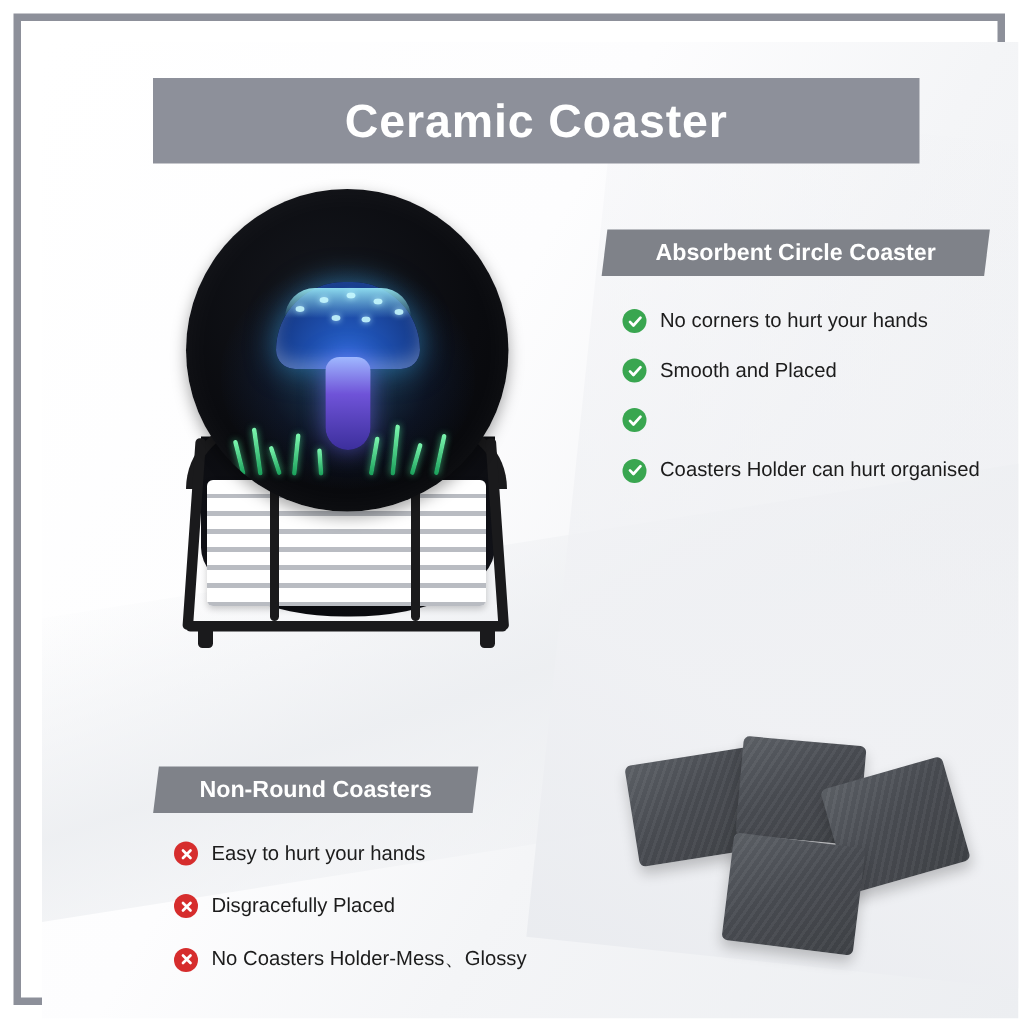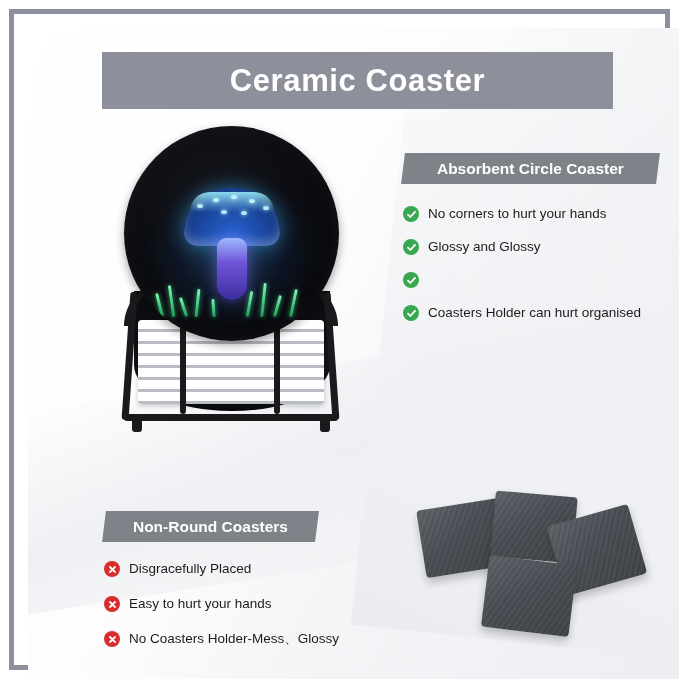--- a/index.html
+++ b/index.html
@@ -117,22 +117,23 @@
 
   
   .feature-list {
     position: absolute;
     z-index: 5;
   }
   .feature-list.pros { left: 375px; top: 178px; width: 270px; }
   .feature-list.cons { left: 76px; top: 533px; width: 300px; }
   .feature-row {
     display: flex;
-    align-items: flex-start;
+    align-items: flex-end;
     margin-bottom: 17px;
+    margin-left: 12px;
   }
   .feature-list.cons .feature-row { margin-bottom: 19px; }
   .badge {
     flex: 0 0 auto;
     width: 16px;
     height: 16px;
     border-radius: 50%;
     margin-right: 9px;
     display: flex;
     align-items: center;
@@ -412,21 +413,21 @@
               </svg>
           </span>
           <span class="feature-text">No corners to hurt your hands</span>
         </div>
         <div class="feature-row">
           <span class="badge ok">
             <svg width="11" height="11" viewBox="0 0 11 11">
                 <path d="M2 5.6 L4.3 8 L9 2.8" fill="none" stroke="#ffffff" stroke-width="1.8" stroke-linecap="round" stroke-linejoin="round"></path>
               </svg>
           </span>
-          <span class="feature-text">Glossy and Glossy</span>
+          <span class="feature-text">Smooth and Placed</span>
         </div>
         <div class="feature-row">
           <span class="badge ok">
             <svg width="11" height="11" viewBox="0 0 11 11">
                 <path d="M2 5.6 L4.3 8 L9 2.8" fill="none" stroke="#ffffff" stroke-width="1.8" stroke-linecap="round" stroke-linejoin="round"></path>
               </svg>
           </span>
         </div>
         <div class="feature-row">
           <span class="badge ok">
@@ -442,29 +443,29 @@
         <span class="pill-text">Non-Round Coasters</span>
       </div>
 
       <div class="feature-list cons">
         <div class="feature-row">
           <span class="badge no">
             <svg width="11" height="11" viewBox="0 0 11 11">
                 <path d="M3 3 L8 8 M8 3 L3 8" fill="none" stroke="#ffffff" stroke-width="1.8" stroke-linecap="round"></path>
               </svg>
           </span>
+          <span class="feature-text">Easy to hurt your hands</span>
+        </div>
+        <div class="feature-row">
+          <span class="badge no">
+            <svg width="11" height="11" viewBox="0 0 11 11">
+                <path d="M3 3 L8 8 M8 3 L3 8" fill="none" stroke="#ffffff" stroke-width="1.8" stroke-linecap="round"></path>
+              </svg>
+          </span>
           <span class="feature-text">Disgracefully Placed</span>
-        </div>
-        <div class="feature-row">
-          <span class="badge no">
-            <svg width="11" height="11" viewBox="0 0 11 11">
-                <path d="M3 3 L8 8 M8 3 L3 8" fill="none" stroke="#ffffff" stroke-width="1.8" stroke-linecap="round"></path>
-              </svg>
-          </span>
-          <span class="feature-text">Easy to hurt your hands</span>
         </div>
         <div class="feature-row">
           <span class="badge no">
             <svg width="11" height="11" viewBox="0 0 11 11">
                 <path d="M3 3 L8 8 M8 3 L3 8" fill="none" stroke="#ffffff" stroke-width="1.8" stroke-linecap="round"></path>
               </svg>
           </span>
           <span class="feature-text">No Coasters Holder-Mess、Glossy</span>
         </div>
       </div>

